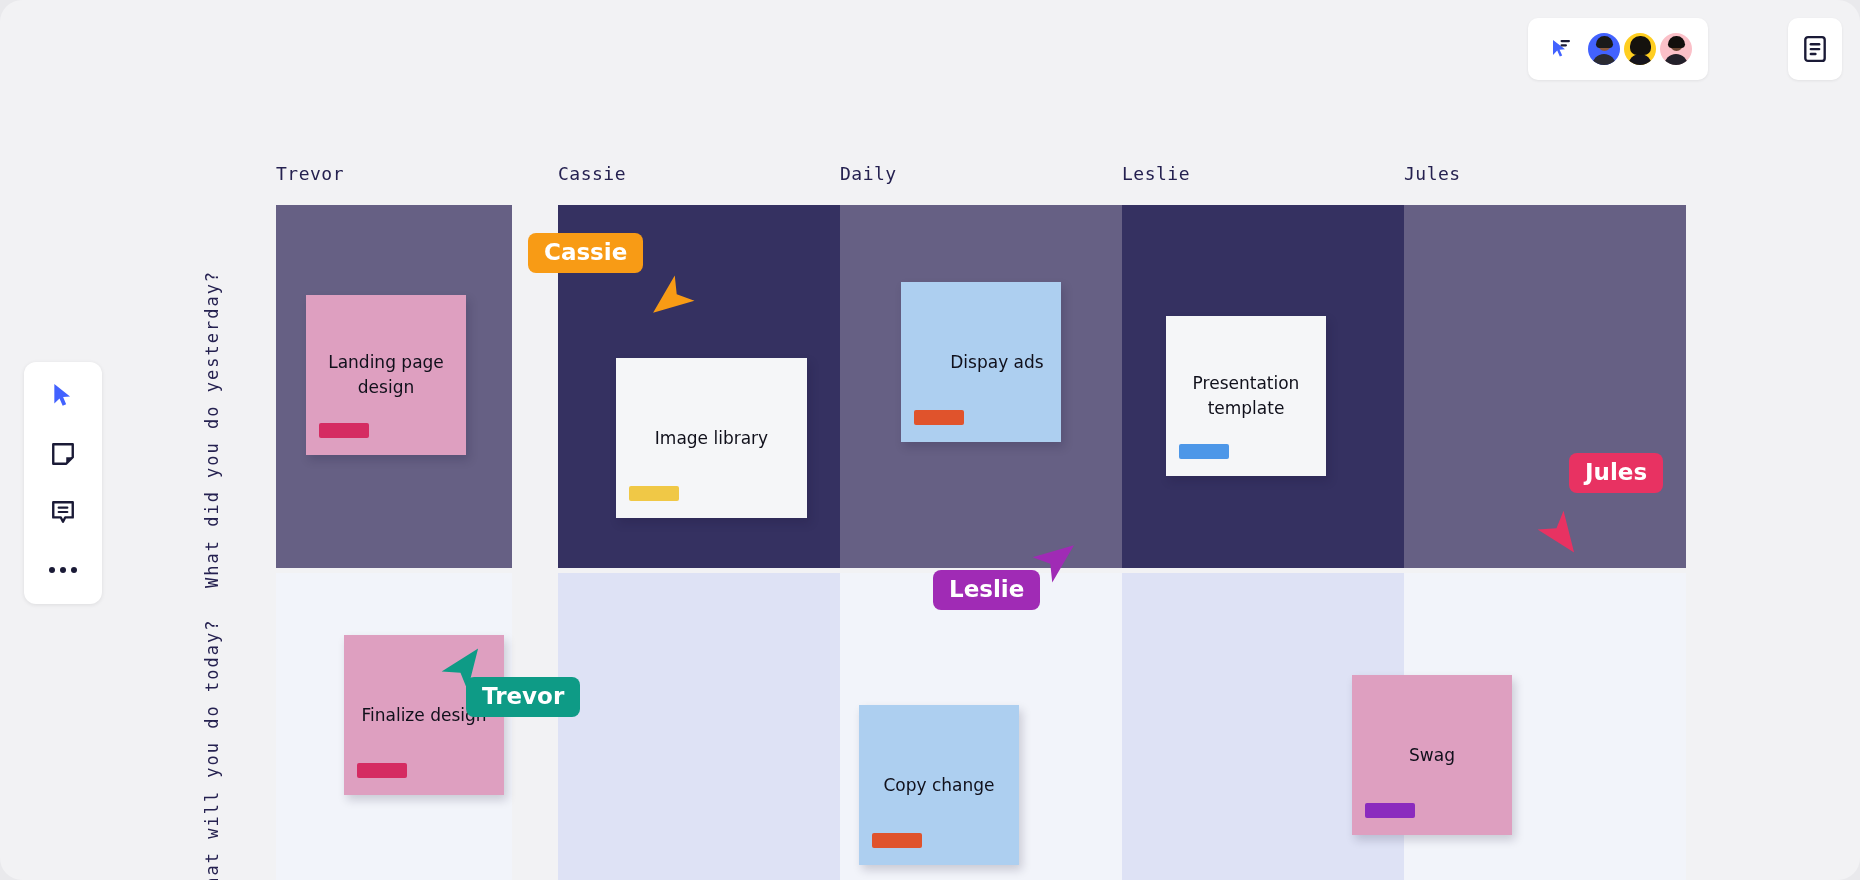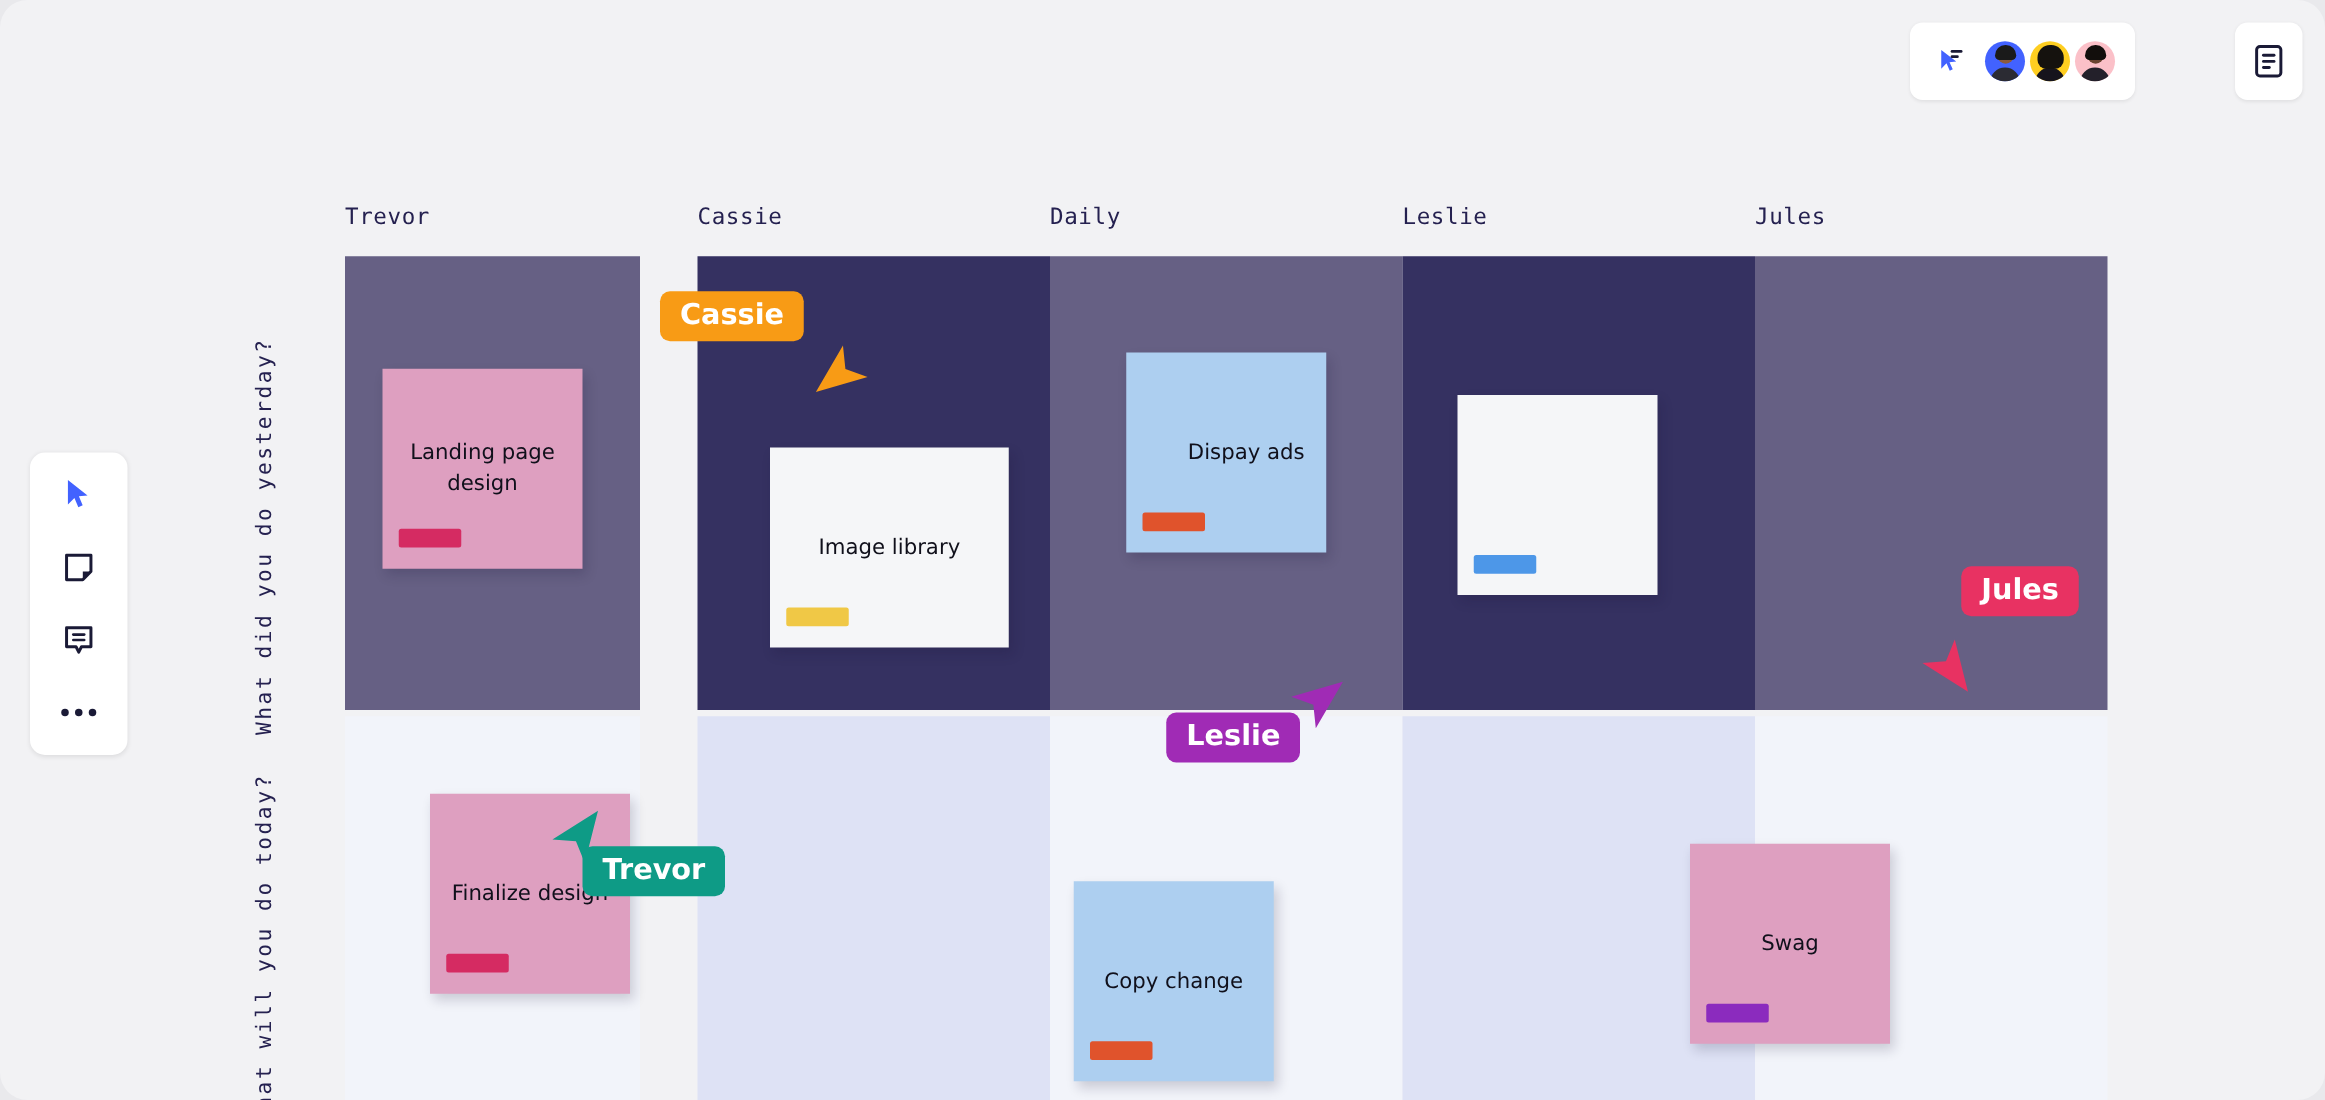--- a/index.html
+++ b/index.html
@@ -352,20 +352,21 @@
         </div>
         <div class="sticky" style="left: 340px; top: 153px; width: 191px; height: 160px; background: rgb(245, 246, 248);">
           <div class="sticky-text">Image library</div>
           <div class="sticky-tag" style="background: rgb(240, 200, 70);"></div>
         </div>
         <div class="sticky" style="left: 625px; top: 77px; width: 160px; height: 160px; background: rgb(173, 207, 240); padding-left: 32px;">
           <div class="sticky-text">Dispay ads</div>
           <div class="sticky-tag" style="background: rgb(224, 83, 44);"></div>
         </div>
         <div class="sticky" style="left: 890px; top: 111px; width: 160px; height: 160px; background: rgb(245, 246, 248);">
+          <div class="sticky-text">Presentation template</div>
           <div class="sticky-tag" style="background: rgb(77, 151, 232);"></div>
         </div>
         <div class="sticky" style="left: 68px; top: 430px; width: 160px; height: 160px; background: rgb(222, 159, 192);">
           <div class="sticky-text">Finalize design</div>
           <div class="sticky-tag" style="background: rgb(213, 43, 98);"></div>
         </div>
         <div class="sticky" style="left: 583px; top: 500px; width: 160px; height: 160px; background: rgb(173, 207, 240);">
           <div class="sticky-text">Copy change</div>
           <div class="sticky-tag" style="background: rgb(224, 83, 44);"></div>
         </div>

